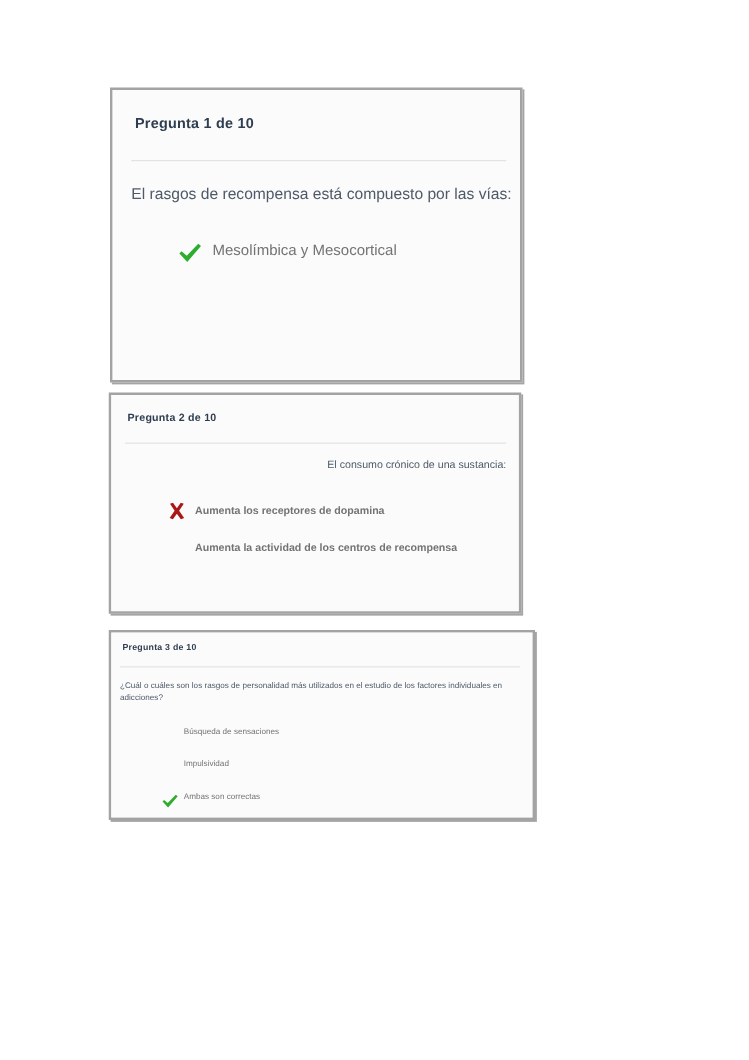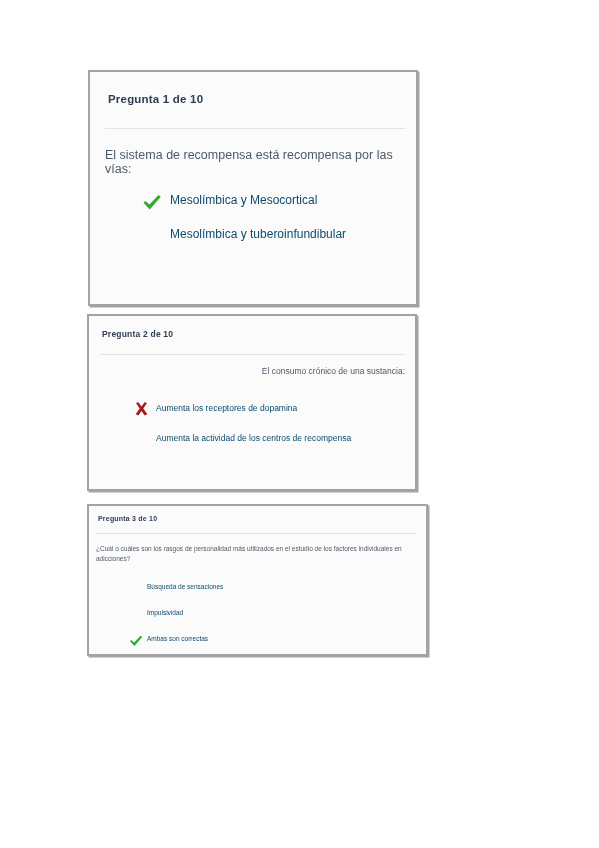--- a/index.html
+++ b/index.html
@@ -77,21 +77,21 @@
   }
 
   .options {
     margin: 0;
     padding: 0;
     list-style: none;
   }
 
   .option {
     position: relative;
-    color: #0c4a6e;
+    color: #737373;
     display: block;
   }
 
   .opt-label {
     display: inline-block;
     vertical-align: middle;
   }
 
   .opt-icon {
     display: inline-block;
@@ -111,21 +111,21 @@
   #card-1 .option .opt-label { margin-left: 28px; }
   #card-1 .option.no-icon .opt-label { margin-left: 28px; }
 
   
   #card-2 .q-header { position: absolute; left: 13px; top: 13px; font-size: 8.5px; }
   #card-2 .divider  { position: absolute; left: 11px; top: 38px; width: 305px; }
   #card-2 .q-text   { position: absolute; left: 11px; top: 50px; font-size: 8.5px; width: 305px; text-align: right; }
   #card-2 .options  { position: absolute; left: 45px; top: 86px; width: 285px; }
   #card-2 .option   { font-size: 8.5px; height: 30px; }
   #card-2 .option .opt-icon { position: absolute; left: 0px; top: 0px; }
-  #card-2 .option .opt-label { margin-left: 22px; }
+  #card-2 .option .opt-label { margin-left: 22px; font-weight: bold; }
   #card-2 .option.no-icon .opt-label { margin-left: 22px; }
 
   
   #card-3 .q-header { position: absolute; left: 9px; top: 9px; font-size: 7px; }
   #card-3 .divider  { position: absolute; left: 7px; top: 27px; width: 320px; }
   #card-3 .q-text   { position: absolute; left: 7px; top: 38px; font-size: 6.5px; width: 325px; line-height: 1.55; }
   #card-3 .options  { position: absolute; left: 40px; top: 76px; width: 290px; }
   #card-3 .option   { font-size: 6.5px; height: 26px; }
   #card-3 .option .opt-icon { position: absolute; left: 0px; top: 1px; }
   #card-3 .option .opt-label { margin-left: 18px; }
@@ -133,33 +133,29 @@
 </style>
 </head>
 <body>
 
 <div class="page">
 
   <div class="card" id="card-1">
     <div class="card-inner">
       <div class="q-header">Pregunta 1 de 10</div>
       <hr class="divider">
-      <div class="q-text">El sistema de recompensa está recompensa por las vías:</div>
+      <div class="q-text">El rasgos de recompensa está compuesto por las vías:</div>
       <ul class="options">
         <li class="option">
           <span class="opt-icon">
             <svg width="20" height="17" viewBox="0 0 20 17">
               <path d="M1.5 8.8 L3.2 7.0 L7.4 10.6 L16.6 1.0 L18.8 2.7 L7.8 15.6 Z" fill="#2eac2e"></path>
             </svg>
           </span>
           <span class="opt-label">Mesolímbica y Mesocortical</span>
-        </li>
-        <li class="option no-icon">
-          
-          <span class="opt-label">Mesolímbica y tuberoinfundibular</span>
         </li>
       </ul>
     </div>
   </div>
 
   <div class="card" id="card-2">
     <div class="card-inner">
       <div class="q-header">Pregunta 2 de 10</div>
       <hr class="divider">
       <div class="q-text">El consumo crónico de una sustancia:</div>

